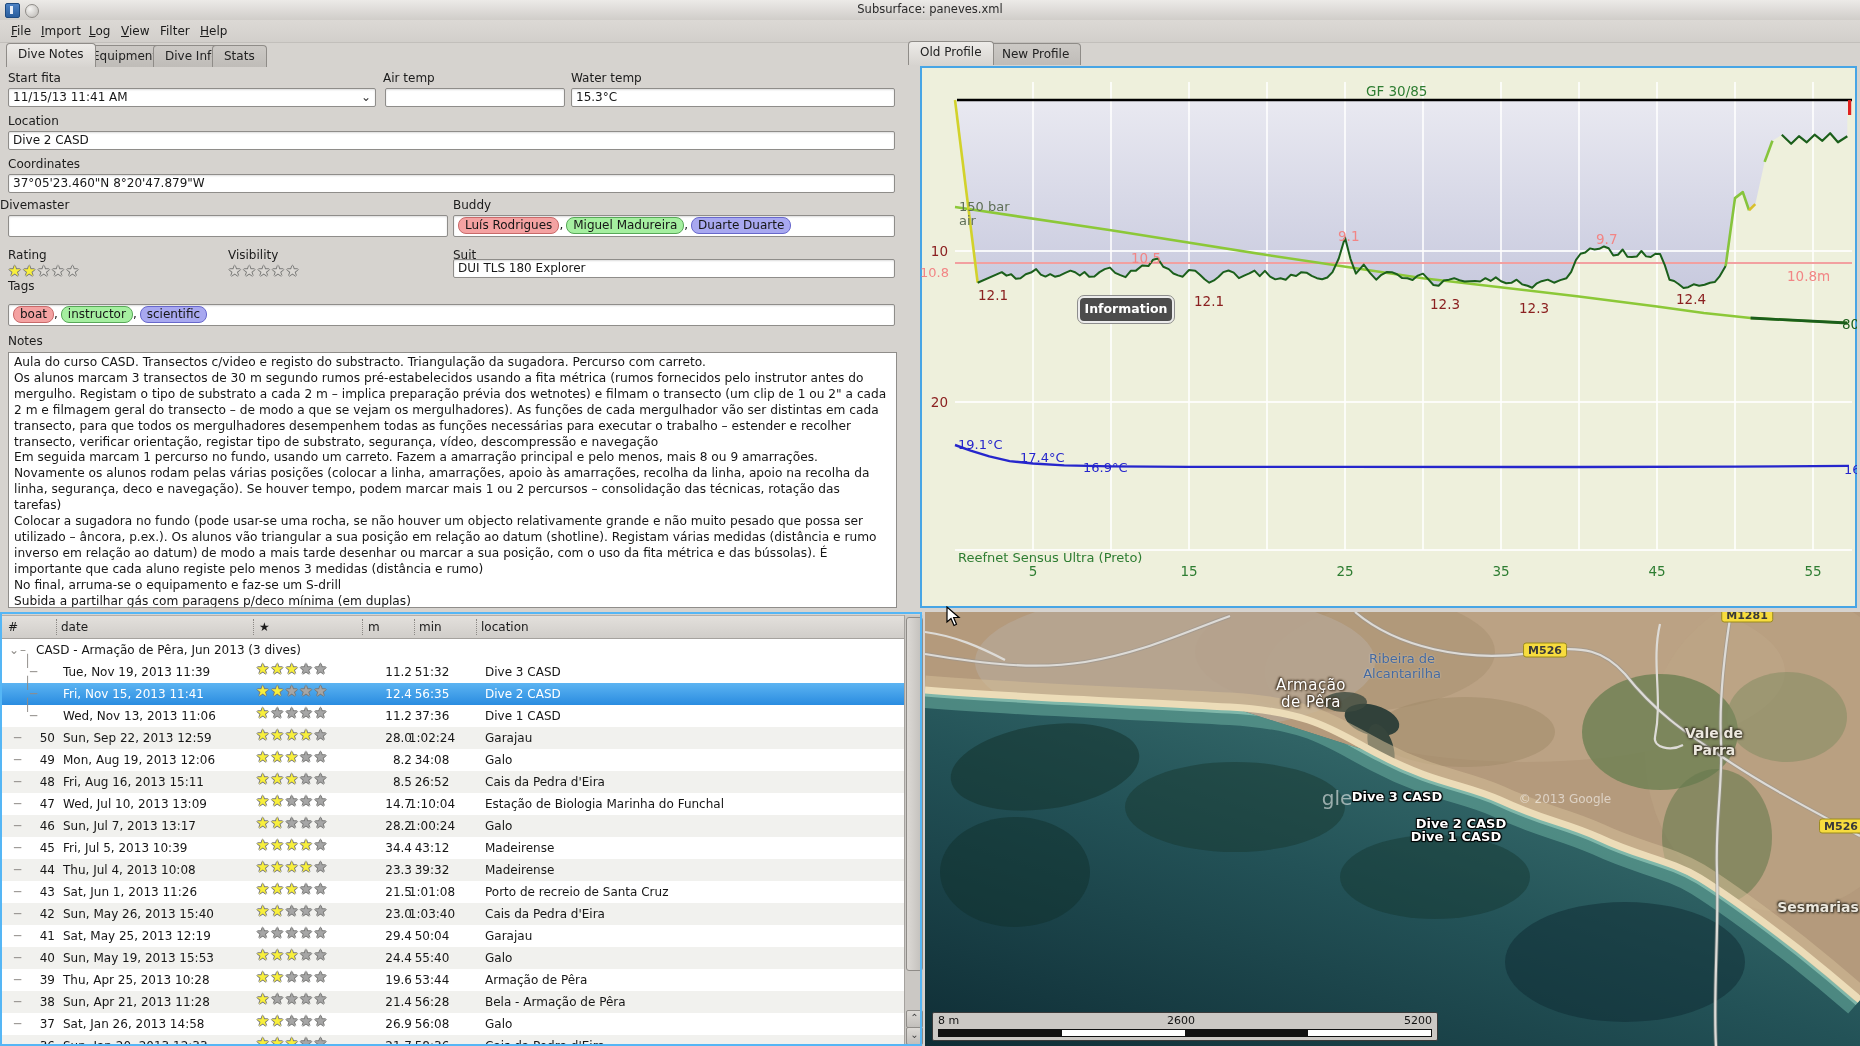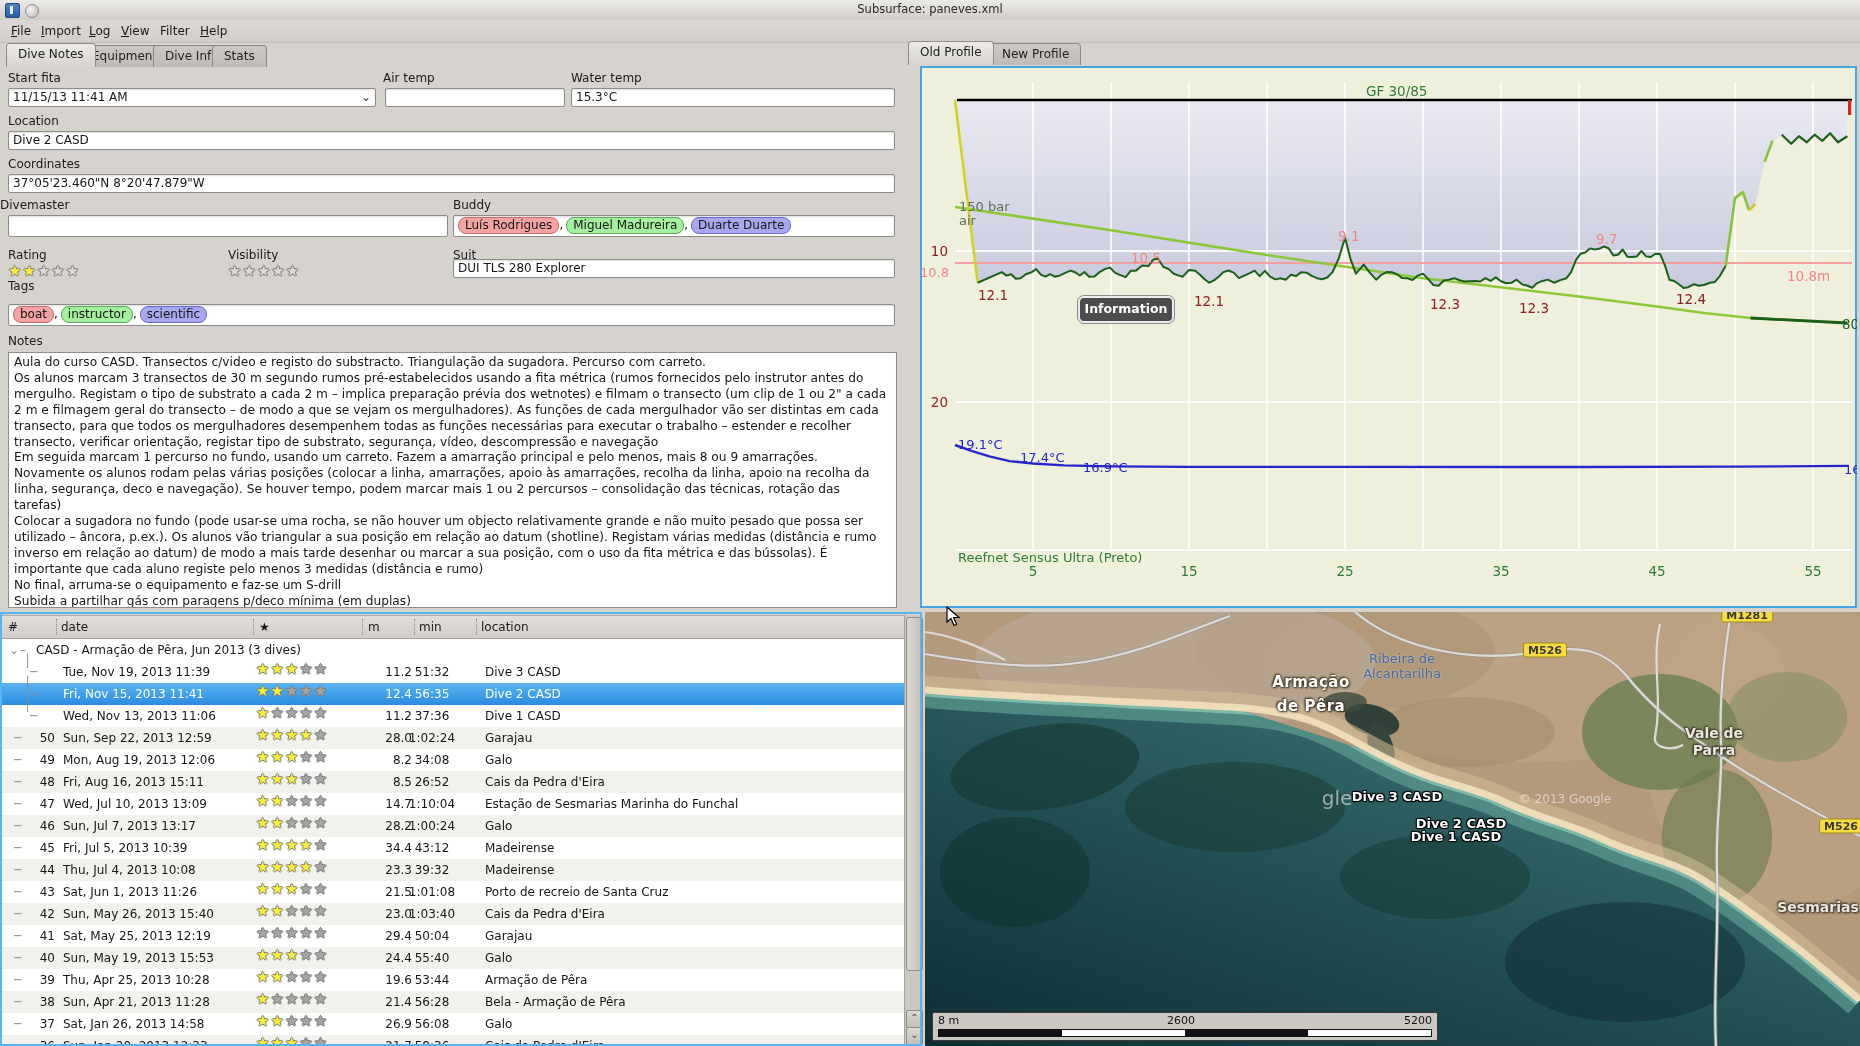--- a/index.html
+++ b/index.html
@@ -55,22 +55,22 @@
   
   #profile-box{position:absolute;left:920px;top:66px;width:937px;height:542px;border:2px solid #47a5e5;
     background:#eef0dc;box-sizing:border-box}
   #profile-svg{position:absolute;left:920px;top:66px;width:937px;height:542px}
   #info-tip{position:absolute;left:1078px;top:296px;width:92px;height:23px;background:#4c4c4c;
     border:2px solid #ececec;outline:1px solid #8d8d8d;border-radius:6px;color:#fff;font-weight:bold;
     text-align:center;line-height:21px;font-size:12.5px;z-index:5}
   
   #map{position:absolute;left:925px;top:612px;width:935px;height:434px;overflow:hidden;background:#b49a7c}
   .map-label{position:absolute;transform:translate(-50%,-50%);white-space:pre;text-align:center;z-index:4}
-  .ml-town{color:#fff;font-size:15px;font-weight:bold;letter-spacing:.5px;
-    text-shadow:0 0 3px #4a3a28,1px 1px 2px #3a2d1d,-1px -1px 2px #3a2d1d;line-height:24px}
+  .ml-town{color:#fff;font-size:15px;font-weight:normal;letter-spacing:.5px;
+    text-shadow:0 0 3px #4a3a28,1px 1px 2px #3a2d1d,-1px -1px 2px #3a2d1d;line-height:17px}
   .ml-water{color:#44699f;font-size:13px;line-height:15px;text-shadow:0 0 2px rgba(255,255,255,.5)}
   .ml-place{color:#ece8de;font-size:14px;font-weight:bold;line-height:17px;
     text-shadow:1px 1px 2px #3a3428,-1px -1px 2px #3a3428,0 0 3px #3a3428}
   .ml-dive{color:#fff;font-size:13px;font-weight:bold;
     text-shadow:1px 1px 1px #000,-1px -1px 1px #000,1px -1px 1px #000,-1px 1px 1px #000}
   .ml-badge{position:absolute;transform:translate(-50%,-50%);background:#f7dc3e;border:1px solid #9a8a1e;
     border-radius:3px;padding:0 4px;font-size:11px;font-weight:bold;color:#3a3a3a;z-index:4}
   .ml-wm{position:absolute;transform:translate(-50%,-50%);color:rgba(255,255,255,.55);z-index:4}
   #scalebar{position:absolute;left:7px;top:400px;width:504px;height:27px;background:#cbc8c4;
     border:1px solid #3a3a3a;border-radius:2px;z-index:5}
@@ -123,21 +123,21 @@
   <div class="flabel" style="left:0;top:198px">Divemaster</div>
   <div class="flabel" style="left:453px;top:198px">Buddy</div>
   <div class="field" style="left:8px;top:215px;width:430px;height:20px"><span></span></div>
   <div class="field" style="left:453px;top:215px;width:432px;height:20px;line-height:19px" id="buddy-pills"><span class="pill" style="background: rgb(244, 162, 162); border: 1px solid rgb(201, 106, 106);">Luís Rodrigues</span><span class="pill-sep">,</span><span class="pill" style="background: rgb(165, 239, 160); border: 1px solid rgb(88, 168, 88);">Miguel Madureira</span><span class="pill-sep">,</span><span class="pill" style="background: rgb(168, 168, 240); border: 1px solid rgb(104, 104, 204);">Duarte Duarte</span></div>
 
   <div class="flabel" style="left:8px;top:248px">Rating</div>
   <div class="flabel" style="left:228px;top:248px">Visibility</div>
   <div class="flabel" style="left:453px;top:248px">Suit</div>
   <div class="stars" style="left:8px;top:262px" id="rating-stars"><span class="star" style="color:#f8ef3c">★</span><span class="star" style="color:#f8ef3c">★</span><span class="star" style="color:#dcd9d5">★</span><span class="star" style="color:#dcd9d5">★</span><span class="star" style="color:#dcd9d5">★</span></div>
   <div class="stars" style="left:228px;top:262px" id="visibility-stars"><span class="star" style="color:#dcd9d5">★</span><span class="star" style="color:#dcd9d5">★</span><span class="star" style="color:#dcd9d5">★</span><span class="star" style="color:#dcd9d5">★</span><span class="star" style="color:#dcd9d5">★</span></div>
-  <div class="field" style="left:453px;top:259px;width:432px;height:17px"><span>DUI TLS 280 Explorer</span></div>
+  <div class="field" style="left:453px;top:259px;width:432px;height:17px"><span>DUI TLS 180 Explorer</span></div>
 
   <div class="flabel" style="left:8px;top:279px">Tags</div>
   <div class="field" style="left:8px;top:304px;width:877px;height:20px;line-height:19px" id="tag-pills"><span class="pill" style="background: rgb(244, 162, 162); border: 1px solid rgb(201, 106, 106);">boat</span><span class="pill-sep">,</span><span class="pill" style="background: rgb(165, 239, 160); border: 1px solid rgb(88, 168, 88);">instructor</span><span class="pill-sep">,</span><span class="pill" style="background: rgb(168, 168, 240); border: 1px solid rgb(104, 104, 204);">scientific</span></div>
 
   <div class="flabel" style="left:8px;top:334px">Notes</div>
   <div id="notes-box">Aula do curso CASD. Transectos c/video e registo do substracto. Triangulação da sugadora. Percurso com carreto.
 Os alunos marcam 3 transectos de 30 m segundo rumos pré-estabelecidos usando a fita métrica (rumos fornecidos pelo instrutor antes do mergulho. Registam o tipo de substrato a cada 2 m – implica preparação prévia dos wetnotes) e filmam o transecto (um clip de 1 ou 2" a cada 2 m e filmagem geral do transecto – de modo a que se vejam os mergulhadores). As funções de cada mergulhador vão ser distintas em cada transecto, para que todos os mergulhadores desempenhem todas as funções necessárias para executar o trabalho – estender e recolher transecto, verificar orientação, registar tipo de substrato, segurança, vídeo, descompressão e navegação
 Em seguida marcam 1 percurso no fundo, usando um carreto. Fazem a amarração principal e pelo menos, mais 8 ou 9 amarrações. Novamente os alunos rodam pelas várias posições (colocar a linha, amarrações, apoio às amarrações, recolha da linha, apoio na recolha da linha, segurança, deco e navegação). Se houver tempo, podem marcar mais 1 ou 2 percursos – consolidação das técnicas, rotação das tarefas)
 Colocar a sugadora no fundo (pode usar-se uma rocha, se não houver um objecto relativamente grande e não muito pesado que possa ser utilizado – âncora, p.ex.). Os alunos vão triangular a sua posição em relação ao datum (shotline). Registam várias medidas (distância e rumo inverso em relação ao datum) de modo a mais tarde desenhar ou marcar a sua posição, com o uso da fita métrica e das bússolas). É importante que cada aluno registe pelo menos 3 medidas (distância e rumo)
 No final, arruma-se o equipamento e faz-se um S-drill
@@ -220,21 +220,21 @@
           <span class="c c-min">26:52</span>
           <span class="c c-loc">Cais da Pedra d'Eira</span>
         </div>
         <div class="drow">
           <span class="tree" style="left:12px">─</span>
           <span class="c c-num">47</span>
           <span class="c c-date">Wed, Jul 10, 2013 13:09</span>
           <span class="c c-stars"><span class="star" style="color:#f8ef3c">★</span><span class="star" style="color:#f8ef3c">★</span><span class="star" style="color:#a6a6a6">★</span><span class="star" style="color:#a6a6a6">★</span><span class="star" style="color:#a6a6a6">★</span></span>
           <span class="c c-m">14.7</span>
           <span class="c c-min">1:10:04</span>
-          <span class="c c-loc">Estação de Sesmarias Marinha do Funchal</span>
+          <span class="c c-loc">Estação de Biologia Marinha do Funchal</span>
         </div>
         <div class="drow alt">
           <span class="tree" style="left:12px">─</span>
           <span class="c c-num">46</span>
           <span class="c c-date">Sun, Jul 7, 2013 13:17</span>
           <span class="c c-stars"><span class="star" style="color:#f8ef3c">★</span><span class="star" style="color:#f8ef3c">★</span><span class="star" style="color:#a6a6a6">★</span><span class="star" style="color:#a6a6a6">★</span><span class="star" style="color:#a6a6a6">★</span></span>
           <span class="c c-m">28.2</span>
           <span class="c c-min">1:00:24</span>
           <span class="c c-loc">Galo</span>
         </div>

